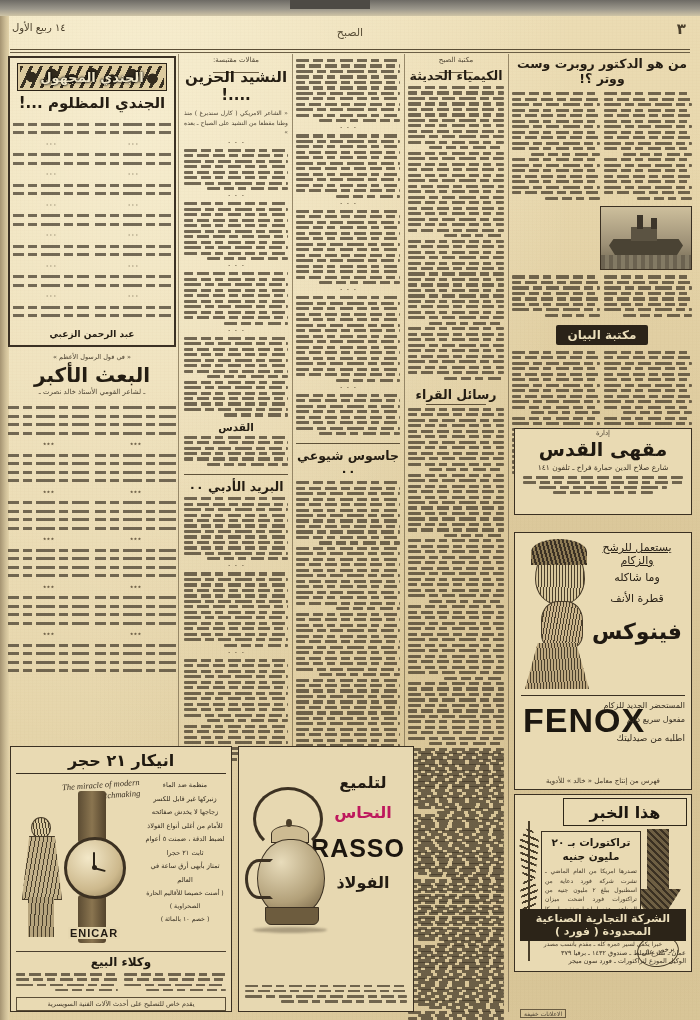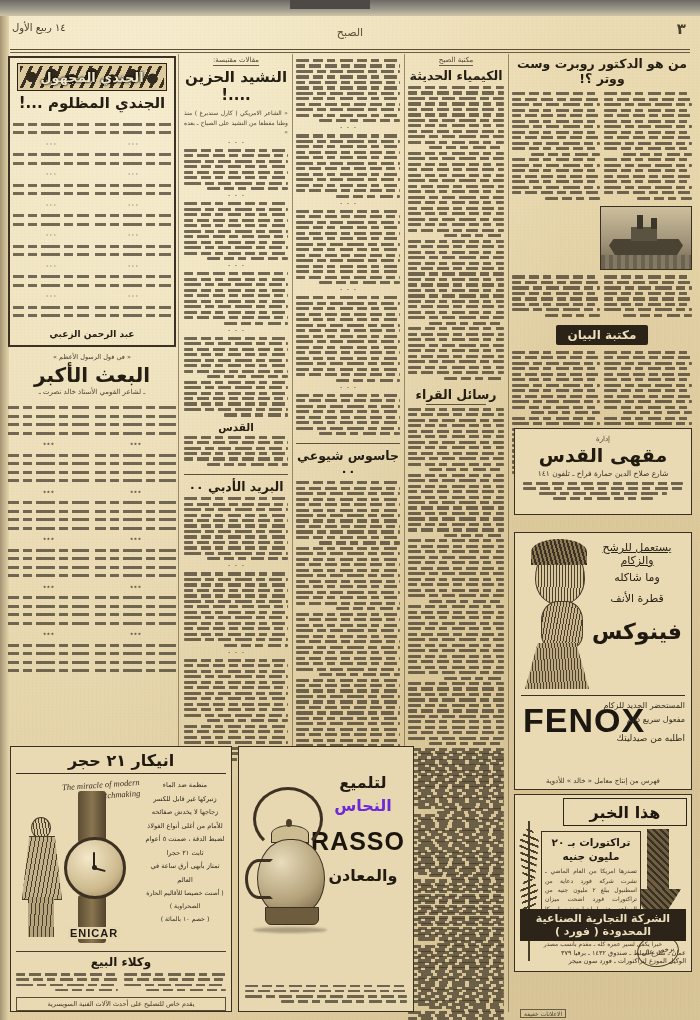--- a/index.html
+++ b/index.html
@@ -41,21 +41,21 @@
   .vrule{position:absolute;top:54px;bottom:8px;width:0;border-right:1px solid #7a6b4e;opacity:.75;}
 
   .hd{font-weight:bold;text-align:center;color:#241d13;letter-spacing:.3px;}
   .hd-xl{font-size:20px;}
   .hd-lg{font-size:15px;}
   .hd-md{font-size:12.5px;}
   .hd-sm{font-size:10.5px;}
   .sub{font-size:7px;text-align:center;color:#4d4433;margin-top:1px;}
   .rule-u{border-bottom:1px solid #5e5139;width:62%;margin:2px auto 3px;}
   .kicker{font-size:7px;text-align:center;color:#4f4534;}
-  .kicker u{text-decoration:none;border-bottom:1px solid #6a5c42;padding-bottom:1px;}
+  .kicker u{text-decoration:none;border-bottom:1px solid #6a5c42;padding-bottom:8px;}
 
   
   .txt{margin-top:3px;}
   .ln{height:3.1px;margin:2.4px 0;background:
       repeating-linear-gradient(90deg,#413727 0 13px, transparent 13px 17px,#413727 17px 27px, transparent 27px 31px,#413727 31px 39px,transparent 39px 44px);
       opacity:.72;border-radius:1px;}
   .ln.s1{background:repeating-linear-gradient(90deg,#413727 0 9px,transparent 9px 13px,#413727 13px 25px,transparent 25px 29px,#413727 29px 41px,transparent 41px 45px);}
   .ln.s2{background:repeating-linear-gradient(90deg,#413727 0 17px,transparent 17px 21px,#413727 21px 30px,transparent 30px 34px,#413727 34px 47px,transparent 47px 51px);}
   .ln.short{width:62%;}
   .ln.short2{width:78%;}
@@ -826,21 +826,21 @@
           <div class="ln s1"></div>
           <div class="ln"></div>
         <div class="ln s1"></div>
           <div class="ln"></div>
           <div class="ln s2"></div>
           <div class="ln short"></div>
       </div>
     </div>
   </div>
 
-  <div class="ad" style="left:514px;top:428px;width:178px;height:87px;padding:6px 8px;">
+  <div class="ad" style="left:514px;top:428px;width:178px;height:87px;padding:0 8px;">
     <div style="font-size:7px;text-align:center;color:#4c4233;">إدارة</div>
     <div class="ad-title" style="font-size:19px;margin-top:1px;text-align:center;">مقهى القدس</div>
     <div style="font-size:7.5px;text-align:center;margin-top:3px;color:#3c3325;">شارع صلاح الدين حمارة فراح ـ تلفون ١٤١</div>
     <div style="margin-top:4px;">
       <div class="ln s1" style="height:2.6px"></div>
         <div class="ln" style="height:2.6px"></div>
       <div class="ln s2" style="height:2.6px;width:80%;margin-left:auto;margin-right:auto;"></div>
       <div class="ln short" style="height:2.6px;margin-left:auto;margin-right:auto;"></div>
     </div>
   </div>
@@ -933,23 +933,23 @@
           <div class="ln short" style="height:2.7px"></div>
       </div>
     </div>
     <div style="font-size:6.5px;text-align:center;margin-top:3px;color:#3f3526;border:1px solid #5b4e37;padding:2px 3px;">يقدم خاص للتصليح على أحدث الآلات الفنية السويسرية</div>
 
   </div>
 
   <div class="ad" style="left:238px;top:746px;width:176px;height:266px;padding:4px;background:#e7d8b1;">
     <div style="position:absolute;right:8px;top:26px;width:84px;text-align:center;">
       <div style="font-size:16px;font-weight:bold;color:#221b12;">لتلميع</div>
-      <div style="font-size:16px;font-weight:bold;color:#6d28d9;margin-top:4px;">النحاس</div>
+      <div style="font-size:16px;font-weight:bold;color:#be185d;margin-top:11px;">النحاس</div>
       <div class="latin" style="font-size:25px;color:#1b150e;margin-top:12px;">BRASSO</div>
-      <div style="font-size:16px;font-weight:bold;color:#221b12;margin-top:10px;">والمعادن</div>
+      <div style="font-size:16px;font-weight:bold;color:#221b12;margin-top:10px;">الفولاذ</div>
     </div>
 
     <div style="position:absolute;left:4px;top:34px;width:96px;height:176px;">
       <div class="handlearc" style="left:10px;top:6px;width:64px;height:58px;"></div>
       <div class="kettle-lid" style="left:28px;top:44px;width:36px;height:16px;"></div>
       <div style="position:absolute;left:43px;top:38px;width:6px;height:8px;border-radius:50%;background:#4a3d28;"></div>
       <div class="kettle" style="left:14px;top:58px;width:66px;height:74px;"></div>
       <div style="position:absolute;left:2px;top:78px;width:22px;height:34px;border:3px solid #3c3122;
                   border-radius:50% 0 0 50%;border-right-color:transparent;"></div>
       <div style="position:absolute;left:22px;top:126px;width:52px;height:16px;background:#6d5c3e;border-radius:0 0 6px 6px;border:1.4px solid #3c3122;"></div>

